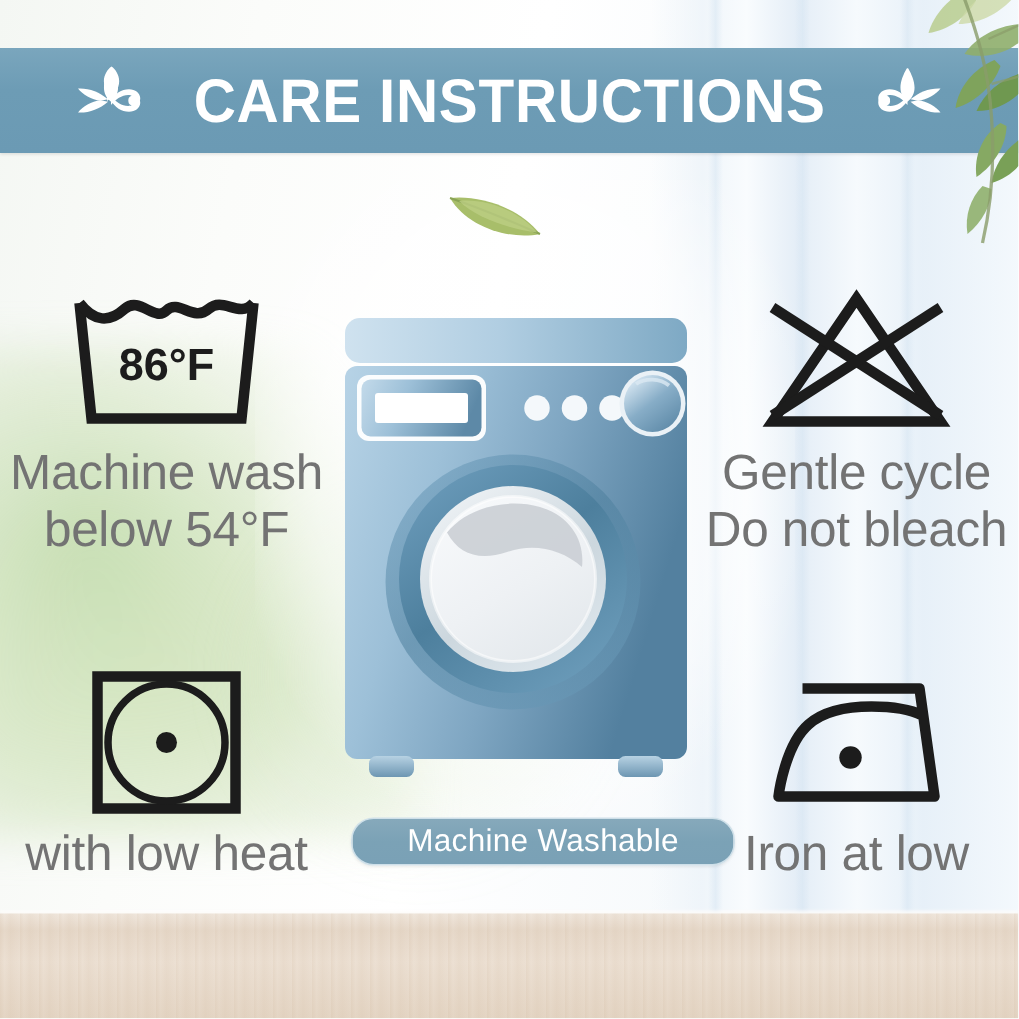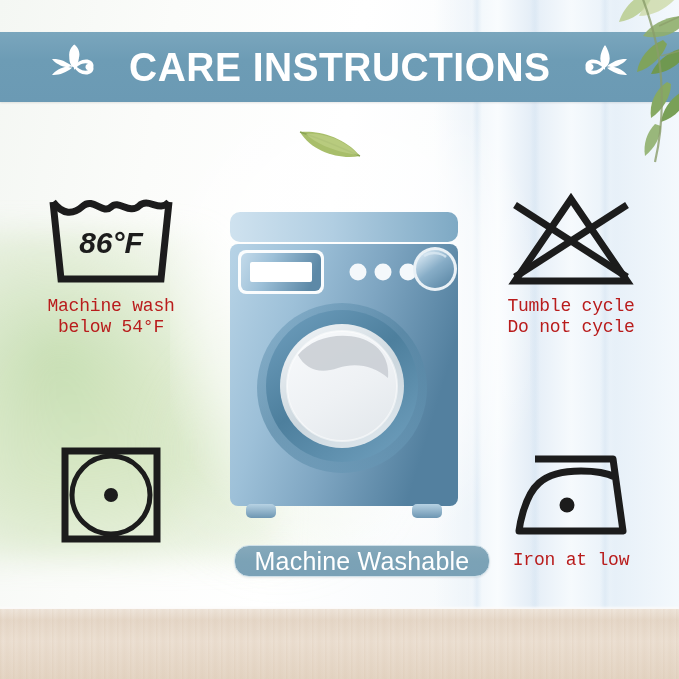--- a/index.html
+++ b/index.html
@@ -149,28 +149,26 @@
     position: absolute;
     width: 210px;
     text-align: center;
     z-index: 4;
   }
   .care-item .icon-wrap {
     height: 110px;
     display: flex;
     align-items: center;
     justify-content: center;
-    font-style: italic;
   }
   .care-label {
-    font-size: 18px;
+    font-size: 33px;
     line-height: 1.16;
-    color: #b91c1c;
+    color: #737373;
     letter-spacing: -0.2px;
-    font-family: Liberation Mono, monospace;
   }
 
   #item-wash  { left: 6px;   top: 186px; }
   #item-dry   { left: 6px;   top: 440px; }
   #item-bleach{ left: 466px; top: 186px; }
   #item-iron  { left: 466px; top: 440px; text-align: center; }
 
   
   .washer {
     position: absolute;
@@ -192,21 +190,21 @@
     background: linear-gradient(180deg, #86a9bb 0%, #7ba2b6 50%, #7aa1b6 100%);
     border: 1.5px solid #cfe0e9;
     box-shadow: 0 1px 2px rgba(0,0,0,0.08);
     display: flex;
     align-items: center;
     justify-content: center;
     z-index: 7;
   }
   .badge-text {
     color: #ffffff;
-    font-size: 25px;
+    font-size: 21px;
     letter-spacing: 0.2px;
     white-space: nowrap;
   }
 </style>
 </head>
 <body>
 
 <div id="stage">
 
   <div class="bg-base"></div>
@@ -286,34 +284,35 @@
 
   <div class="care-item" id="item-bleach">
     <div class="icon-wrap">
       <svg width="140" height="100" viewBox="0 0 140 100">
         <path d="M70 8 L126 90 L14 90 Z" fill="none" stroke="#1c1c1c" stroke-width="7" stroke-linejoin="miter"></path>
         <line x1="14" y1="14" x2="126" y2="86" stroke="#1c1c1c" stroke-width="7"></line>
         <line x1="126" y1="14" x2="14" y2="86" stroke="#1c1c1c" stroke-width="7"></line>
       </svg>
     </div>
     <div class="care-label">
-      <div>Tumble cycle</div>
-      <div>Do not cycle</div>
+      <div>Gentle cycle</div>
+      <div>Do not bleach</div>
     </div>
   </div>
 
   <div class="care-item" id="item-dry">
     <div class="icon-wrap">
       <svg width="110" height="100" viewBox="0 0 110 100">
         <rect x="9" y="6" width="92" height="88" fill="none" stroke="#1c1c1c" stroke-width="7"></rect>
         <circle cx="55" cy="50" r="39" fill="none" stroke="#1c1c1c" stroke-width="5"></circle>
         <circle cx="55" cy="50" r="7" fill="#1c1c1c"></circle>
       </svg>
     </div>
     <div class="care-label">
+      <div>with low heat</div>
     </div>
   </div>
 
   <div class="care-item" id="item-iron">
     <div class="icon-wrap">
       <svg width="140" height="100" viewBox="0 0 140 100">
         <path d="M34 14 L112 14 L122 86 L18 86 C18 86 22 52 38 38 C48 29 64 26 80 26 C94 26 106 28 114 32" fill="none" stroke="#1c1c1c" stroke-width="7" stroke-linejoin="round" stroke-linecap="butt"></path>
         <circle cx="66" cy="60" r="7.5" fill="#1c1c1c"></circle>
       </svg>
     </div>

